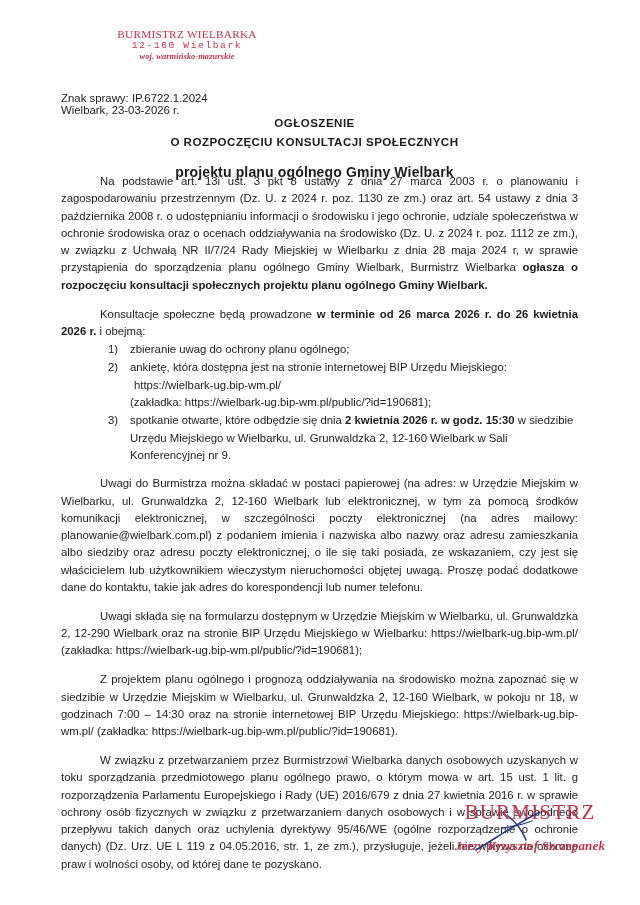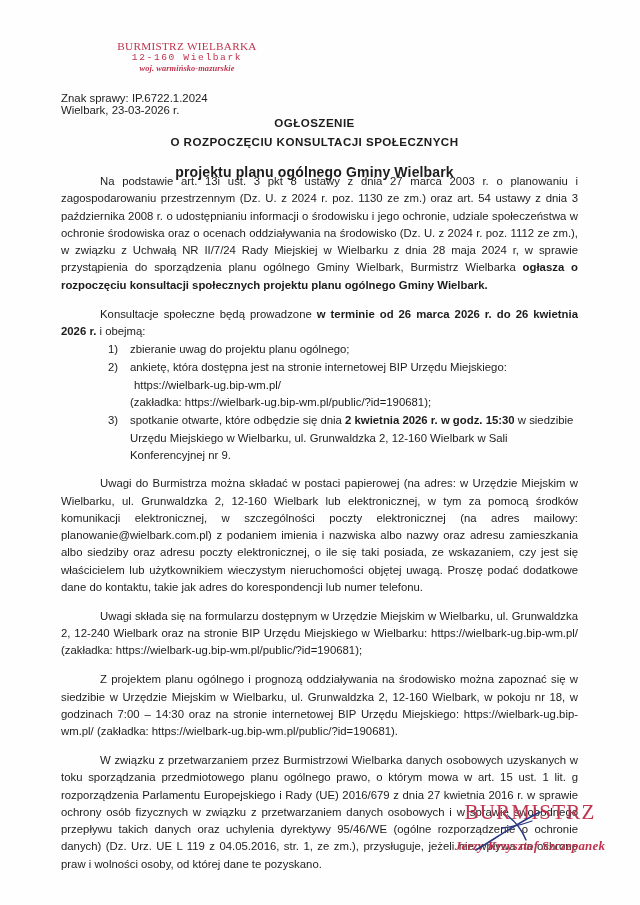--- a/index.html
+++ b/index.html
@@ -160,21 +160,21 @@
     width: 110px;
     height: 48px;
     pointer-events: none;
   }
 </style>
 </head>
 <body>
 
 <div class="page">
 
-  <div class="letterhead" style="color: rgb(192, 51, 77); margin-top: 12px;">
+  <div class="letterhead" style="color: rgb(192, 51, 77);">
     <div class="lh-line1">BURMISTRZ WIELBARKA</div>
     <div class="lh-line3">12-160 Wielbark</div>
     <div class="lh-line4">woj. warmińsko-mazurskie</div>
   </div>
 
   <div class="meta-row">
     <span>Znak sprawy: IP.6722.1.2024</span>
     <span>Wielbark, 23-03-2026 r.</span>
   </div>
 
@@ -185,35 +185,35 @@
   </div>
 
   <div class="body-text">
 
     <p class="para"><span>Na podstawie art. 13i ust. 3 pkt 8 ustawy z dnia 27 marca 2003 r. o planowaniu i zagospodarowaniu przestrzennym (Dz. U. z 2024 r. poz. 1130 ze zm.) oraz art. 54 ustawy z dnia 3 października 2008 r. o udostępnianiu informacji o środowisku i jego ochronie, udziale społeczeństwa w ochronie środowiska oraz o ocenach oddziaływania na środowisko (Dz. U. z 2024 r. poz. 1112 ze zm.), w związku z Uchwałą NR II/7/24 Rady Miejskiej w Wielbarku z dnia 28 maja 2024 r, w sprawie przystąpienia do sporządzenia planu ogólnego Gminy Wielbark, Burmistrz Wielbarka </span><b>ogłasza o rozpoczęciu konsultacji społecznych projektu planu ogólnego Gminy Wielbark.</b></p>
 
     <p class="para tight"><span>Konsultacje społeczne będą prowadzone </span><b>w terminie od 26 marca 2026 r. do 26 kwietnia 2026 r.</b><span> i obejmą:</span></p>
 
     <ol class="items">
       <li>
-        <span class="num">1)</span><span>zbieranie uwag do projektu planu ogólnego;</span>
+        <span class="num">1)</span><span>zbieranie uwag do ochrony planu ogólnego;</span>
       </li>
       <li>
         <span class="num">2)</span><span>ankietę, która dostępna jest na stronie internetowej BIP Urzędu Miejskiego:</span>
         <span class="sub-line pad">https://wielbark-ug.bip-wm.pl/</span>
         <span class="sub-line">(zakładka: https://wielbark-ug.bip-wm.pl/public/?id=190681);</span>
       </li>
       <li>
         <span class="num">3)</span><span>spotkanie otwarte, które odbędzie się dnia </span><b>2 kwietnia 2026 r. w godz. 15:30</b><span> w siedzibie Urzędu Miejskiego w Wielbarku, ul. Grunwaldzka 2, 12-160 Wielbark w Sali Konferencyjnej nr 9.</span>
       </li>
     </ol>
 
     <p class="para">Uwagi do Burmistrza można składać w postaci papierowej (na adres: w Urzędzie Miejskim w Wielbarku, ul. Grunwaldzka 2, 12-160 Wielbark lub elektronicznej, w tym za pomocą środków komunikacji elektronicznej, w szczególności poczty elektronicznej (na adres mailowy: planowanie@wielbark.com.pl) z podaniem imienia i nazwiska albo nazwy oraz adresu zamieszkania albo siedziby oraz adresu poczty elektronicznej, o ile się taki posiada, ze wskazaniem, czy jest się właścicielem lub użytkownikiem wieczystym nieruchomości objętej uwagą. Proszę podać dodatkowe dane do kontaktu, takie jak adres do korespondencji lub numer telefonu.</p>
 
-    <p class="para">Uwagi składa się na formularzu dostępnym w Urzędzie Miejskim w Wielbarku, ul. Grunwaldzka 2, 12-240 Wielbark oraz na stronie BIP Urzędu Miejskiego w Wielbarku: https://wielbark-ug.bip-wm.pl/ (zakładka: https://wielbark-ug.bip-wm.pl/public/?id=190681);</p>
+    <p class="para">Uwagi składa się na formularzu dostępnym w Urzędzie Miejskim w Wielbarku, ul. Grunwaldzka 2, 12-290 Wielbark oraz na stronie BIP Urzędu Miejskiego w Wielbarku: https://wielbark-ug.bip-wm.pl/ (zakładka: https://wielbark-ug.bip-wm.pl/public/?id=190681);</p>
 
     <p class="para">Z projektem planu ogólnego i prognozą oddziaływania na środowisko można zapoznać się w siedzibie w Urzędzie Miejskim w Wielbarku, ul. Grunwaldzka 2, 12-160 Wielbark, w pokoju nr 18, w godzinach 7:00 – 14:30 oraz na stronie internetowej BIP Urzędu Miejskiego: https://wielbark-ug.bip-wm.pl/ (zakładka: https://wielbark-ug.bip-wm.pl/public/?id=190681).</p>
 
 
     <p class="para">W związku z przetwarzaniem przez Burmistrzowi Wielbarka danych osobowych uzyskanych w toku sporządzania przedmiotowego planu ogólnego prawo, o którym mowa w art. 15 ust. 1 lit. g rozporządzenia Parlamentu Europejskiego i Rady (UE) 2016/679 z dnia 27 kwietnia 2016 r. w sprawie ochrony osób fizycznych w związku z przetwarzaniem danych osobowych i w sprawie swobodnego przepływu takich danych oraz uchylenia dyrektywy 95/46/WE (ogólne rozporządzenie o ochronie danych) (Dz. Urz. UE L 119 z 04.05.2016, str. 1, ze zm.), przysługuje, jeżeli nie wpływa na ochronę praw i wolności osoby, od której dane te pozyskano.</p>
 
   </div>
 
   <div class="signature" style="color: rgb(192, 51, 77);">
     <div class="sig-title">BURMISTRZ</div>

